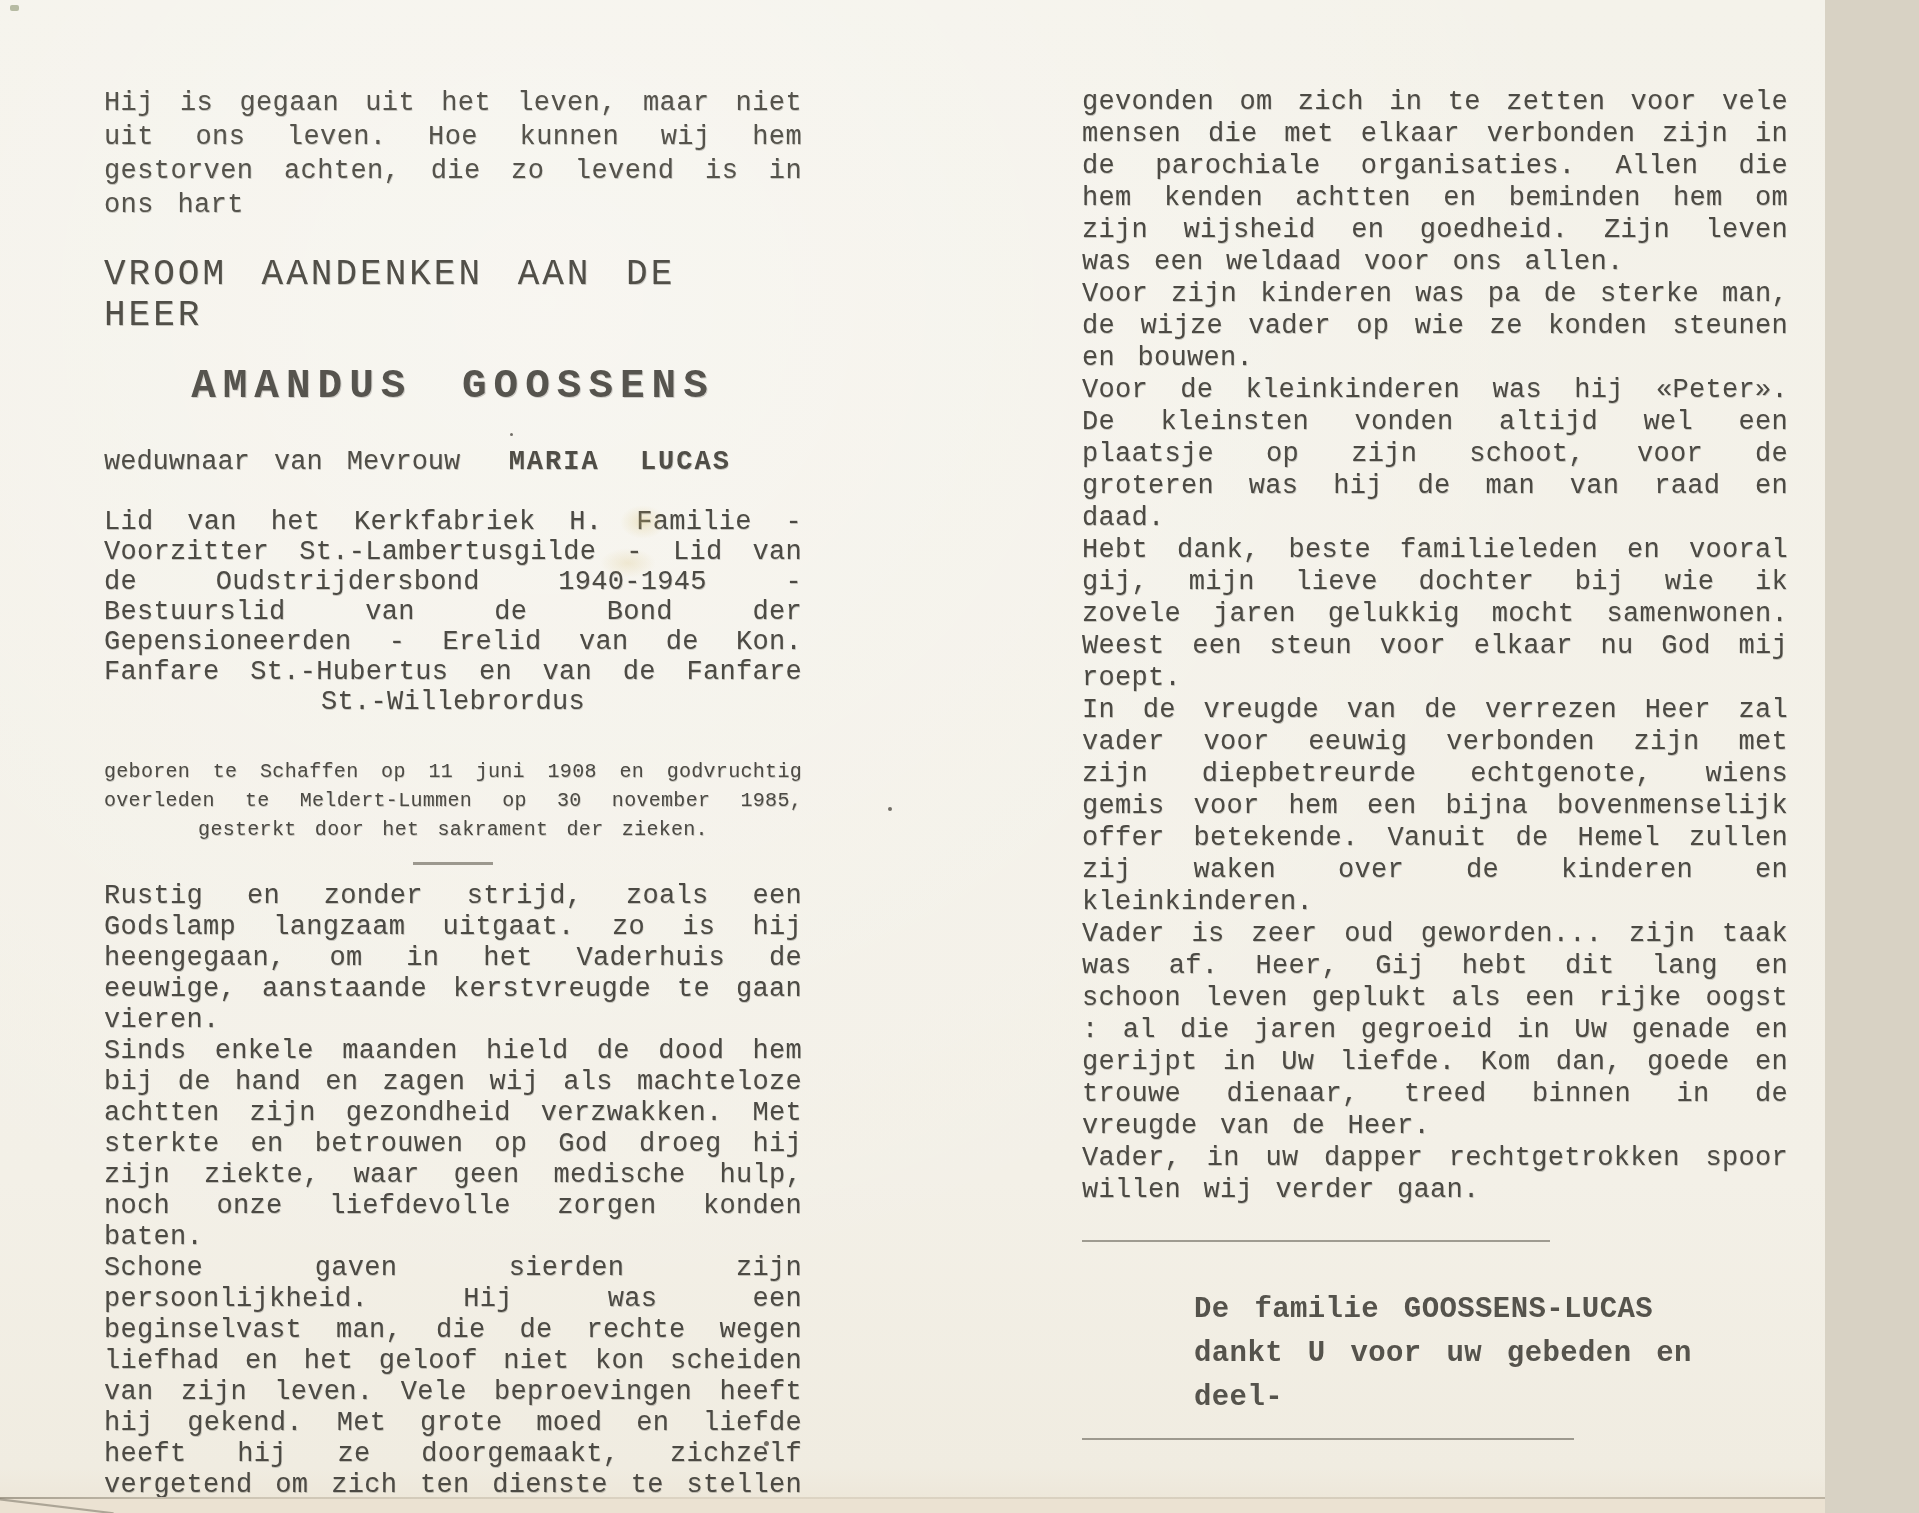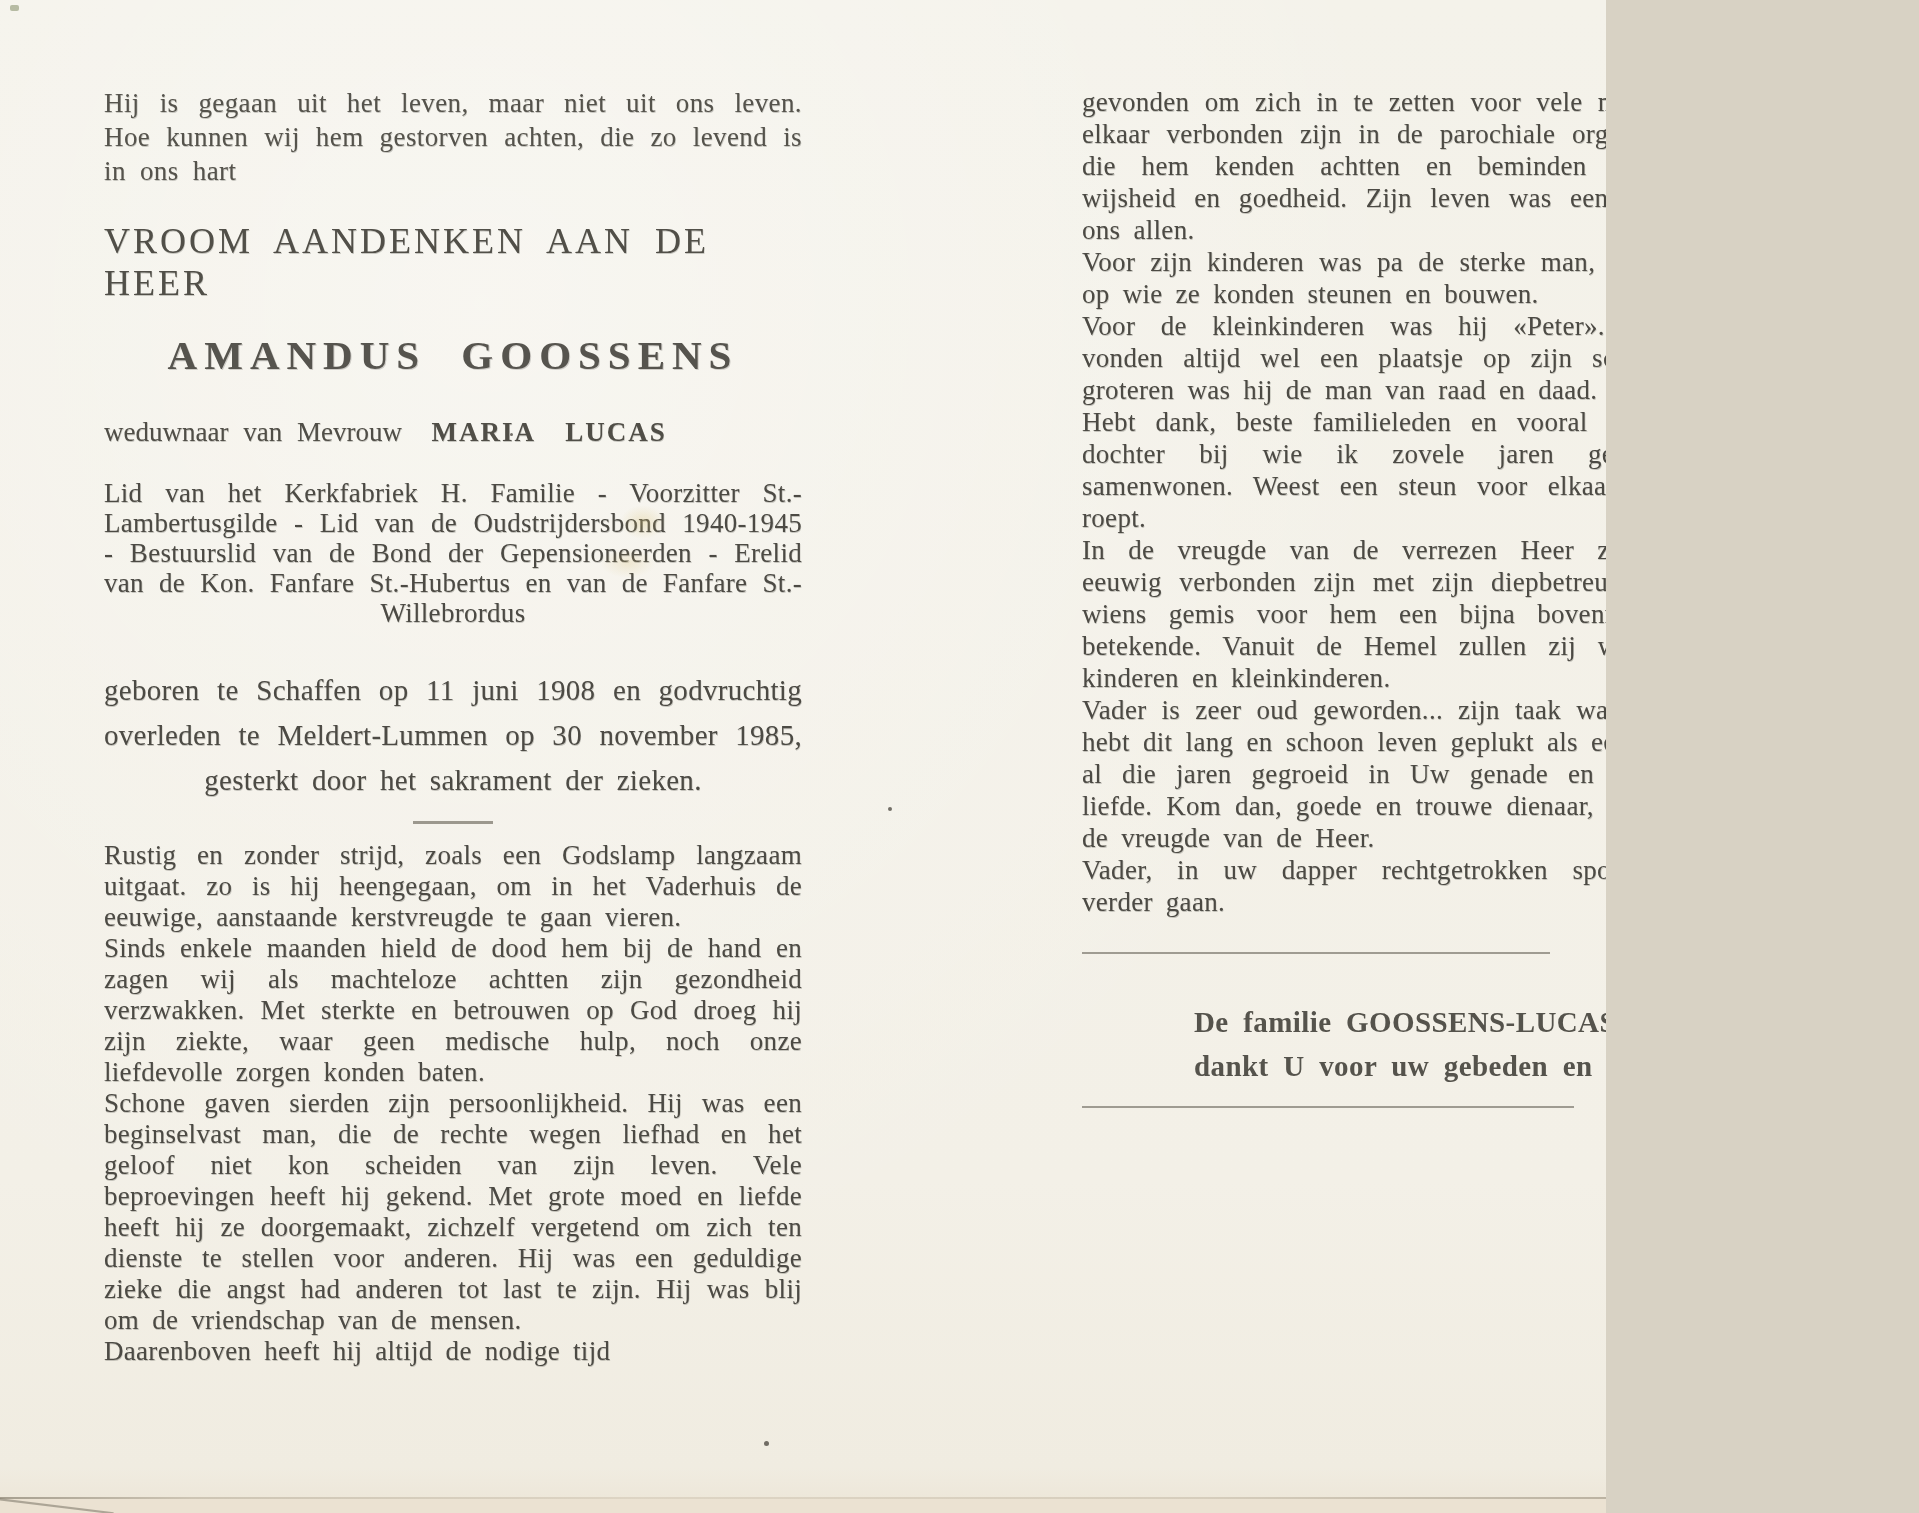--- a/index.html
+++ b/index.html
@@ -2,27 +2,27 @@
 <html lang="nl"><head>
 <meta charset="utf-8">
 <style>
   html, body {
     margin: 0;
     padding: 0;
     background: #d8d2c4;
   }
   .scan {
     position: relative;
-    width: 1606px;
+    width: 1825px;
     height: 1513px;
     overflow: hidden;
     background:
       radial-gradient(ellipse at 30% 20%, rgba(255,255,255,0.35), rgba(255,255,255,0) 60%),
       linear-gradient(180deg, #f4f2ea 0%, #f3f0e7 78%, #f0ece1 97%, #ece5d6 100%);
-    font-family: Liberation Serif, serif;
+    font-family: Liberation Mono, monospace;
     color: #4c4a44;
   }
   
   .card-edge-strip {
     position: absolute;
     left: 0; right: 0; bottom: 0;
     height: 16px;
     background: #ebe2d2;
   }
   .card-edge-line {
@@ -114,22 +114,22 @@
     word-spacing: 22px;
   }
   .memberships {
     font-size: 27px;
     line-height: 30px;
     letter-spacing: 0.3px;
     word-spacing: 6px;
     margin-bottom: 40px;
   }
   .life-dates {
-    font-size: 29px;
-    line-height: 45px;
+    font-size: 20px;
+    line-height: 29px;
     letter-spacing: 0.3px;
     word-spacing: 6px;
     margin-bottom: 16px;
   }
   .rule-short {
     width: 80px;
     height: 0;
     border: none;
     border-top: 3px solid rgba(96,92,80,0.6);
     margin: 18px auto 16px auto;

